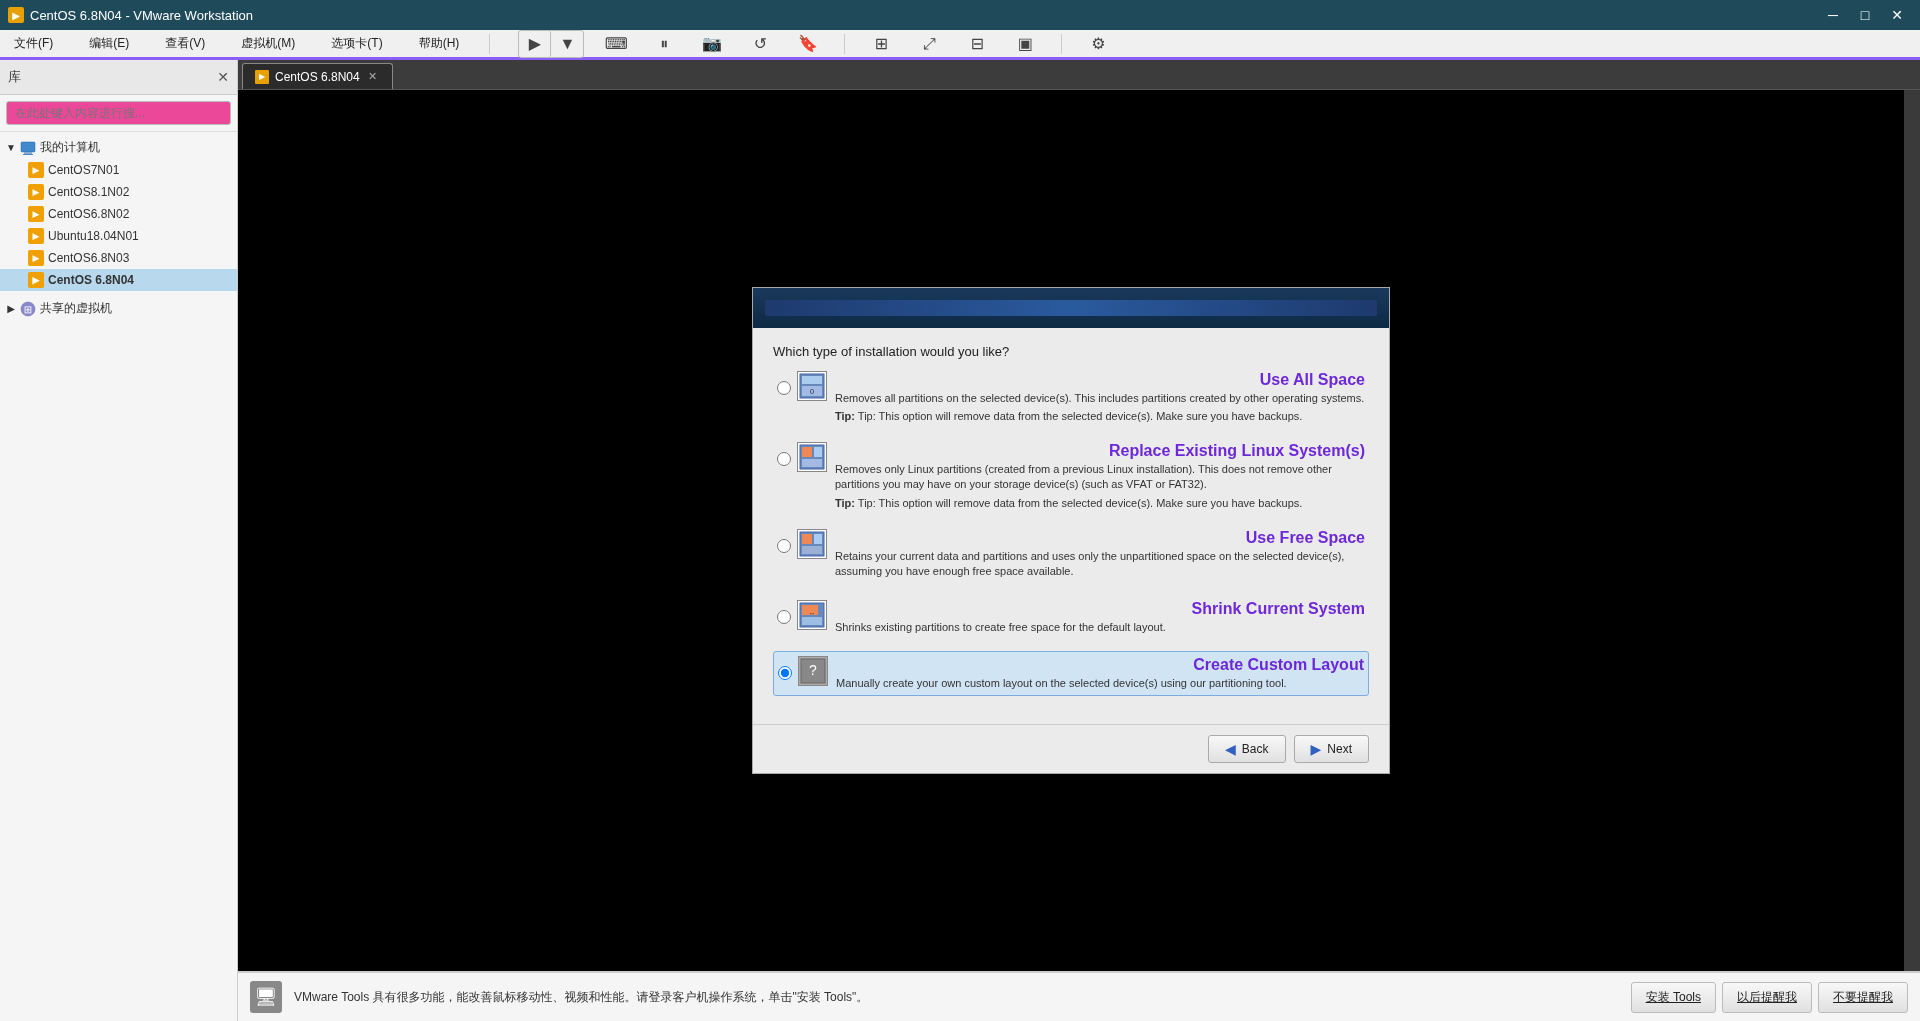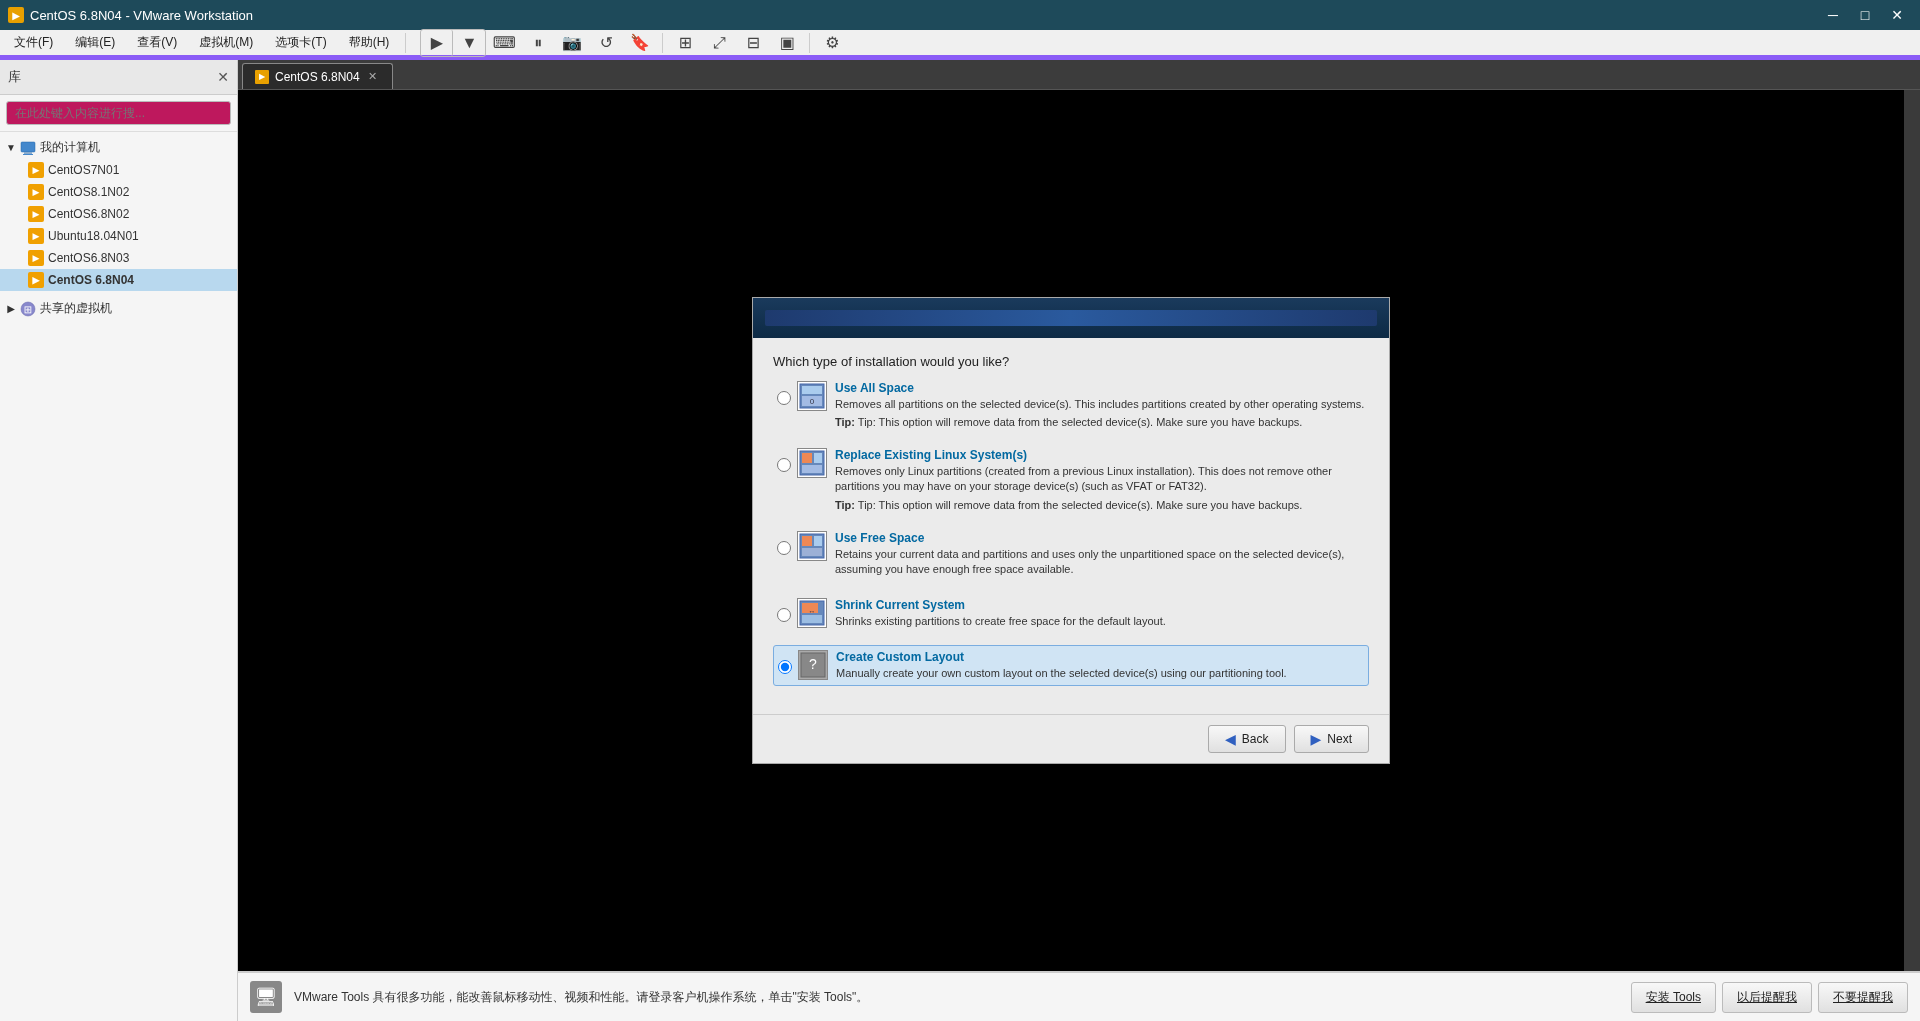--- a/index.html
+++ b/index.html
@@ -21,22 +21,22 @@
     .title-bar-controls { display: flex; gap: 2px; }
     .title-btn { width: 30px; height: 30px; display: flex; align-items: center; justify-content: center; cursor: pointer; color: white; font-size: 14px; }
 
     
     .menu-bar {
       height: 30px;
       background: #f0f0f0;
       display: flex;
       align-items: center;
       padding: 0 4px;
-      border-bottom: 5px solid #8b5cf6;
-      gap: 2px;
+      border-bottom: 3px solid #8b5cf6;
+      gap: 16px;
     }
     .menu-item { padding: 4px 10px; cursor: pointer; font-size: 12px; color: #222; border-radius: 2px; }
     .menu-separator { width: 1px; height: 20px; background: #ccc; margin: 0 4px; }
     .toolbar-section { display: flex; align-items: center; gap: 2px; margin-left: 8px; }
     .toolbar-btn { width: 32px; height: 26px; display: flex; align-items: center; justify-content: center; cursor: pointer; border: 1px solid transparent; border-radius: 2px; font-size: 16px; color: #444; }
     .toolbar-btn-group { display: flex; border: 1px solid #bbb; border-radius: 3px; overflow: hidden; }
     .toolbar-btn-group .toolbar-btn { border: none; border-right: 1px solid #bbb; }
     .toolbar-btn-group .toolbar-btn:last-child { border-right: none; }
 
     
@@ -63,21 +63,21 @@
     .sidebar-search {
       padding: 6px;
       border-bottom: 1px solid #ddd;
     }
     .sidebar-search input {
       width: 100%;
       padding: 4px 8px;
       border: 1px solid #bbb;
       border-radius: 3px;
       font-size: 12px;
-      background: #be185d;
+      background: #ec4899;
     }
     .sidebar-tree { flex: 1; overflow-y: auto; padding: 4px 0; }
     .tree-item { display: flex; align-items: center; padding: 3px 8px; cursor: pointer; font-size: 12px; color: #333; }
     .tree-item.active { background: #b8d8ee; font-weight: bold; }
     .tree-expand { width: 14px; height: 14px; margin-right: 2px; font-size: 10px; display: flex; align-items: center; justify-content: center; }
     .tree-vm-icon { width: 16px; height: 16px; background: #f0a000; border-radius: 2px; display: flex; align-items: center; justify-content: center; font-size: 9px; color: white; margin-right: 4px; flex-shrink: 0; }
 
     
     .tab-bar {
       height: 30px;
@@ -131,21 +131,21 @@
     }
     .dialog-body { padding: 16px 20px; background: #ebebeb; }
     .dialog-question { font-size: 13px; color: #222; margin-bottom: 8px; font-weight: normal; }
 
     .install-option { display: flex; align-items: flex-start; margin-bottom: 12px; padding: 4px; }
     .install-option.selected { background: #d0e4f4; border: 1px solid #7aade0; border-radius: 3px; }
     .option-radio { margin-top: 10px; margin-right: 6px; flex-shrink: 0; width: 14px; height: 14px; }
     .option-icon { width: 30px; height: 30px; border: 1px solid #888; background: white; margin-right: 8px; flex-shrink: 0; display: flex; align-items: center; justify-content: center; overflow: hidden; }
     .option-icon svg { width: 28px; height: 28px; }
     .option-content { flex: 1; }
-    .option-title { font-size: 12px; font-weight: bold; color: #0369a1; margin-bottom: 2px; }
+    .option-title { font-size: 16px; font-weight: bold; color: #6d28d9; margin-bottom: 2px; text-align: right; }
     .option-desc { font-size: 11px; color: #333; line-height: 1.4; }
     .option-tip { font-size: 11px; color: #333; margin-top: 4px; }
     .option-tip span { font-weight: bold; }
 
     .dialog-checkboxes { margin-top: 16px; border-top: 1px solid #ccc; padding-top: 10px; }
     .checkbox-item { display: flex; align-items: center; margin-bottom: 4px; font-size: 11px; color: #555; gap: 6px; }
     .checkbox-item input { margin: 0; }
     .checkbox-item.enabled { color: #333; }
 
     .dialog-footer { display: flex; justify-content: flex-end; gap: 8px; padding: 10px 20px; background: #ebebeb; border-top: 1px solid #ccc; }

